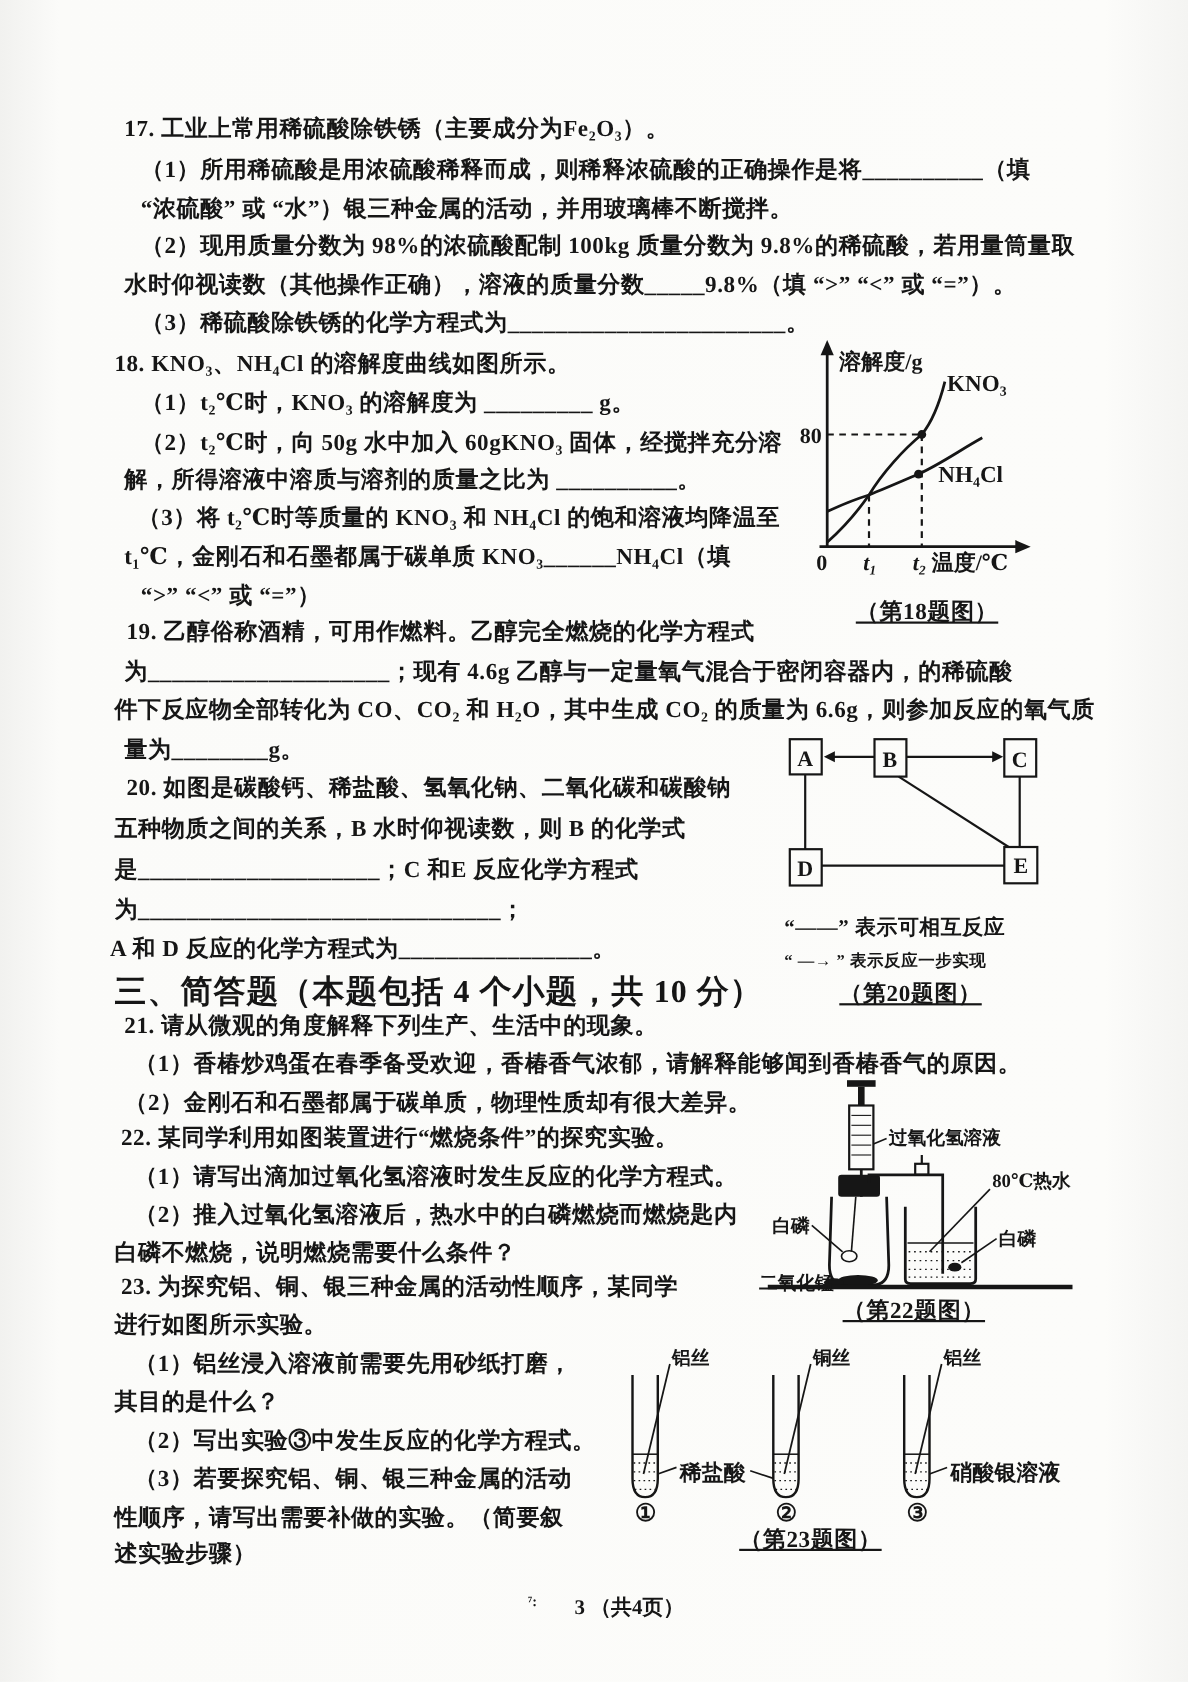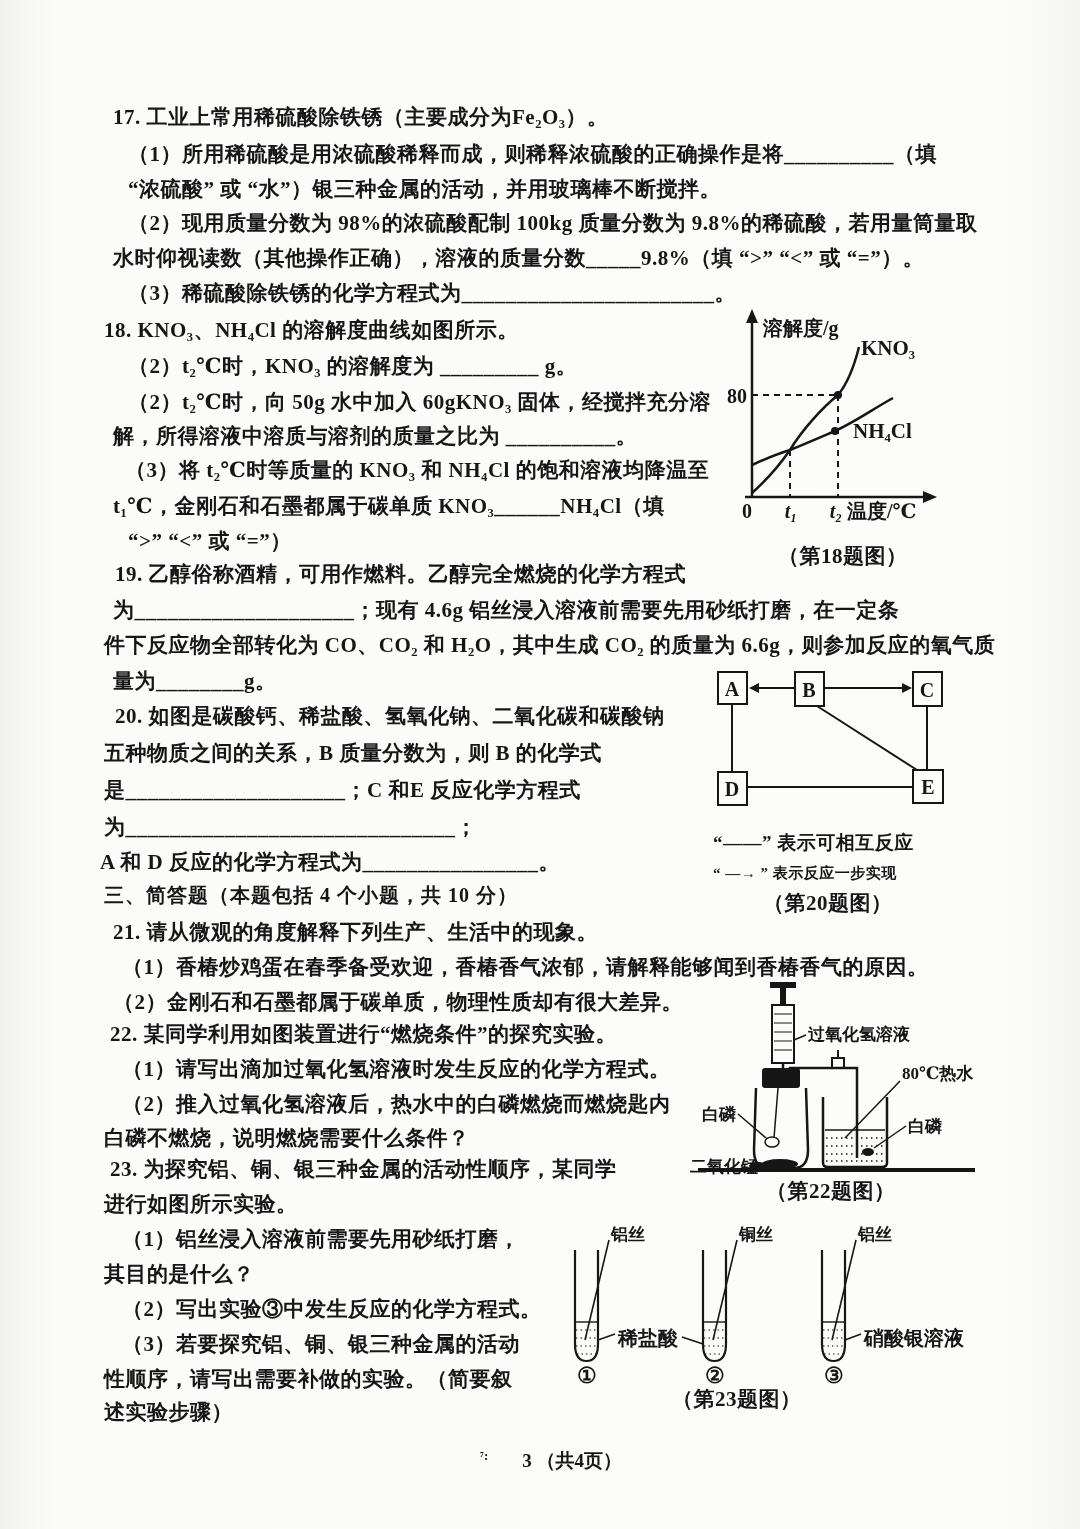--- a/index.html
+++ b/index.html
@@ -12,41 +12,41 @@
     color:#161616;
   }
   .ln{
     position:absolute;
     white-space:nowrap;
     font-size:21px;
     font-weight:600;
     letter-spacing:.5px;
     color:#161616;
   }
-  .heading{font-size:20px;font-weight:800;letter-spacing:1px;}
-  .caption{font-weight:800;}
+  .heading{font-size:29px;font-weight:800;letter-spacing:1px;}
+  .caption{font-weight:800;text-decoration:underline;}
   svg{position:absolute;overflow:visible;}
   svg text{font-family:"Liberation Serif","DejaVu Serif",serif;font-weight:700;fill:#161616;}
   .footer{position:absolute;font-size:19px;font-weight:600;font-family:Liberation Serif, serif;}
   .footer .mark{font-size:13px;margin-right:34px;vertical-align:top;}
 </style>
 </head>
 <body>
 
 <div id="paper">
 
   <div class="ln" style="left:113px;top:103px">17. 工业上常用稀硫酸除铁锈（主要成分为Fe₂O₃）。</div>
   <div class="ln" style="left:128px;top:140px">（1）所用稀硫酸是用浓硫酸稀释而成，则稀释浓硫酸的正确操作是将__________（填</div>
   <div class="ln" style="left:128px;top:175px">“浓硫酸” 或 “水”）银三种金属的活动，并用玻璃棒不断搅拌。</div>
   <div class="ln" style="left:128px;top:209px">（2）现用质量分数为 98%的浓硫酸配制 100kg 质量分数为 9.8%的稀硫酸，若用量筒量取</div>
   <div class="ln" style="left:113px;top:244px">水时仰视读数（其他操作正确），溶液的质量分数_____9.8%（填 “&gt;” “&lt;” 或 “=”）。</div>
   <div class="ln" style="left:128px;top:279px">（3）稀硫酸除铁锈的化学方程式为_______________________。</div>
 
   <div class="ln" style="left:104px;top:316px">18. KNO₃、NH₄Cl 的溶解度曲线如图所示。</div>
-  <div class="ln" style="left:128px;top:352px">（2）t₂℃时，KNO₃ 的溶解度为 _________ g。</div>
+  <div class="ln" style="left:128px;top:352px">（1）t₂℃时，KNO₃ 的溶解度为 _________ g。</div>
   <div class="ln" style="left:128px;top:388px">（2）t₂℃时，向 50g 水中加入 60gKNO₃ 固体，经搅拌充分溶</div>
   <div class="ln" style="left:113px;top:422px">解，所得溶液中溶质与溶剂的质量之比为 __________。</div>
   <div class="ln" style="left:125px;top:456px">（3）将 t₂℃时等质量的 KNO₃ 和 NH₄Cl 的饱和溶液均降温至</div>
   <div class="ln" style="left:113px;top:492px">t₁℃，金刚石和石墨都属于碳单质 KNO₃______NH₄Cl（填</div>
   <div class="ln" style="left:128px;top:527px">“&gt;” “&lt;” 或 “=”）</div>
 
   <svg style="left:705px;top:305px" width="280" height="235" viewBox="0 0 280 235">
 
     <line x1="47" y1="13" x2="47" y2="192" stroke="#161616" stroke-width="2.5"></line>
     <polygon points="47,4 41,18 53,18" fill="#161616"></polygon>
@@ -67,26 +67,26 @@
     <text x="156" y="50" font-size="21">KNO₃</text>
     <text x="148" y="133" font-size="21">NH₄Cl</text>
     <text x="42" y="213" font-size="20" text-anchor="middle">0</text>
     <text x="86" y="213" font-size="20" text-anchor="middle" font-style="italic">t₁</text>
     <text x="131" y="213" font-size="20" text-anchor="middle" font-style="italic">t₂</text>
     <text x="142" y="213" font-size="20">温度/℃</text>
   </svg>
   <div class="ln caption" style="left:778px;top:542px">（第18题图）</div>
 
   <div class="ln" style="left:115px;top:560px">19. 乙醇俗称酒精，可用作燃料。乙醇完全燃烧的化学方程式</div>
-  <div class="ln" style="left:113px;top:596px">为____________________；现有 4.6g 铝丝浸入溶液前需要先用砂纸打磨，在一定条</div>
+  <div class="ln" style="left:113px;top:596px">为____________________；现有 4.6g 乙醇与一定量氧气混合于密闭容器内，的稀硫酸</div>
   <div class="ln" style="left:104px;top:631px">件下反应物全部转化为 CO、CO₂ 和 H₂O，其中生成 CO₂ 的质量为 6.6g，则参加反应的氧气质</div>
   <div class="ln" style="left:113px;top:667px">量为________g。</div>
 
   <div class="ln" style="left:115px;top:702px">20. 如图是碳酸钙、稀盐酸、氢氧化钠、二氧化碳和碳酸钠</div>
-  <div class="ln" style="left:104px;top:739px">五种物质之间的关系，B 质量分数为，则 B 的化学式</div>
+  <div class="ln" style="left:104px;top:739px">五种物质之间的关系，B 水时仰视读数，则 B 的化学式</div>
   <div class="ln" style="left:104px;top:776px">是____________________；C 和E 反应化学方程式</div>
   <div class="ln" style="left:104px;top:813px">为______________________________；</div>
   <div class="ln" style="left:100px;top:848px">A 和 D 反应的化学方程式为________________。</div>
 
   <svg style="left:705px;top:658px" width="270" height="160" viewBox="0 0 270 160">
     <line x1="90" y1="30" x2="50" y2="30" stroke="#161616" stroke-width="2"></line>
     <polygon points="44,30 54,25 54,35" fill="#161616"></polygon>
     <line x1="119" y1="30" x2="200" y2="30" stroke="#161616" stroke-width="2"></line>
     <polygon points="207,30 197,25 197,35" fill="#161616"></polygon>
     <line x1="27" y1="46" x2="27" y2="114" stroke="#161616" stroke-width="2"></line>

